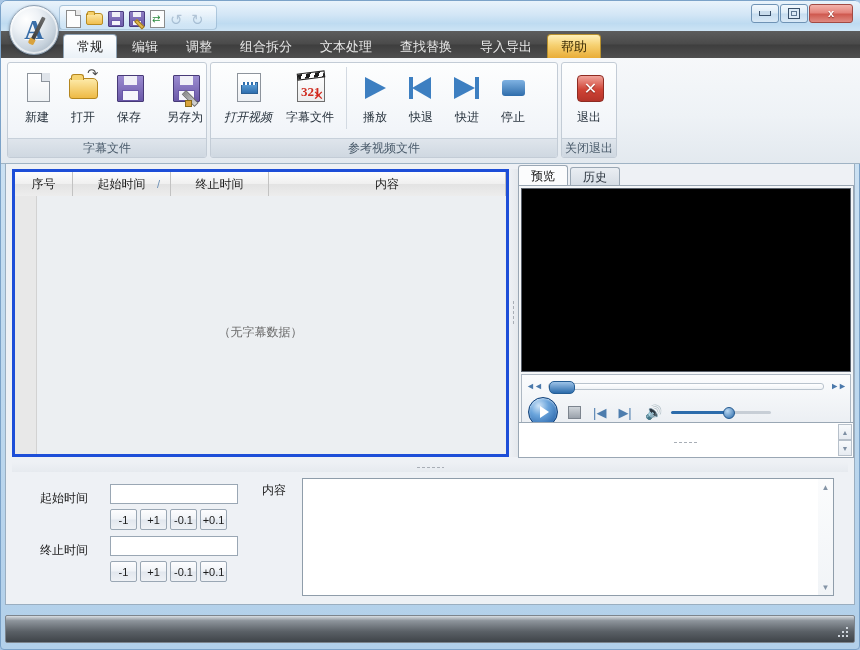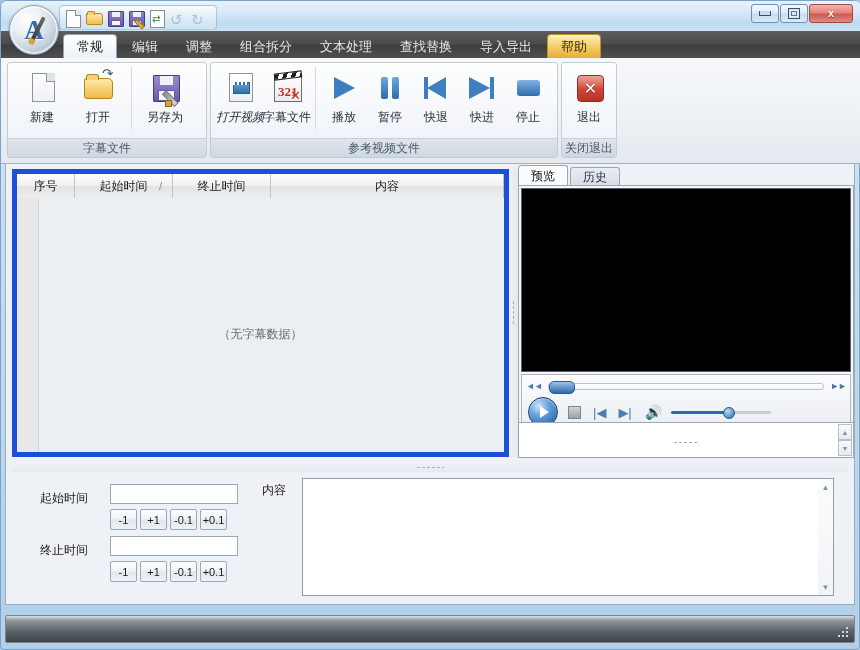--- a/index.html
+++ b/index.html
@@ -171,21 +171,21 @@
   .i-exit span{color:#fff;font-weight:bold;font-size:16px;text-shadow:0 1px 1px #7d241c;}
 
   
   .client{
     position:absolute;left:4px;top:163px;right:4px;bottom:44px;
     background:#eef1f5;box-sizing:border-box;
     border:1px solid #9aaec0;border-top:none;
   }
 
   
-  .tablewrap{position:absolute;left:6px;top:5px;width:497px;height:288px;box-sizing:border-box;border:5px solid #1d4ed8;background:#f1f1f1;}
+  .tablewrap{position:absolute;left:6px;top:5px;width:497px;height:288px;box-sizing:border-box;border:3px solid #1d4ed8;background:#f1f1f1;}
   .thead{display:flex;height:24px;background:linear-gradient(180deg,#fdfdfd 0%,#f0f0f0 48%,#e3e3e3 52%,#ededed 100%);border-bottom:1px solid #b9b9b9;}
   .th{
     height:24px;line-height:24px;font-size:12px;color:#1b1b1b;text-align:center;
     border-right:1px solid #c2c2c2;box-sizing:border-box;position:relative;white-space:nowrap;
   }
   .th.grip{width:22px;}
   .th.c1{width:58px;}
   .th.c2{width:98px;}
   .th.c3{width:98px;}
   .th.c4{flex:1;}
@@ -337,20 +337,26 @@
                 <span class="i-newdoc"></span>
               </span>
             <span class="lb">新建</span>
           </div>
           <div class="bigbtn">
             <span class="ic">
                 <span class="i-folder"></span>
               </span>
             <span class="lb">打开</span>
           </div>
+          <div class="bigbtn">
+            <span class="ic">
+                <span class="i-floppy"></span>
+              </span>
+            <span class="lb">保存</span>
+          </div>
           <div class="vsep"></div>
           <div class="bigbtn">
             <span class="ic">
                 <span class="i-floppy"></span>
                 <span class="i-bigpen"></span>
               </span>
             <span class="lb">另存为</span>
           </div>
         </div>
         <div class="glabel">字幕文件</div>
@@ -372,27 +378,20 @@
                 </span>
               </span>
             <span class="lb">字幕文件</span>
           </div>
           <div class="vsep"></div>
           <div class="bigbtn" style="width:44px;">
             <span class="ic">
                 <span class="tri-r"></span>
               </span>
             <span class="lb">播放</span>
-          </div>
-          <div class="bigbtn" style="width:44px;">
-            <span class="ic">
-                <span class="pause-b"></span>
-                <span class="pause-b2"></span>
-              </span>
-            <span class="lb">暂停</span>
           </div>
           <div class="bigbtn" style="width:44px;">
             <span class="ic">
                 <span class="tri-l"></span>
                 <span class="bar-l"></span>
               </span>
             <span class="lb">快退</span>
           </div>
           <div class="bigbtn" style="width:44px;">
             <span class="ic">

